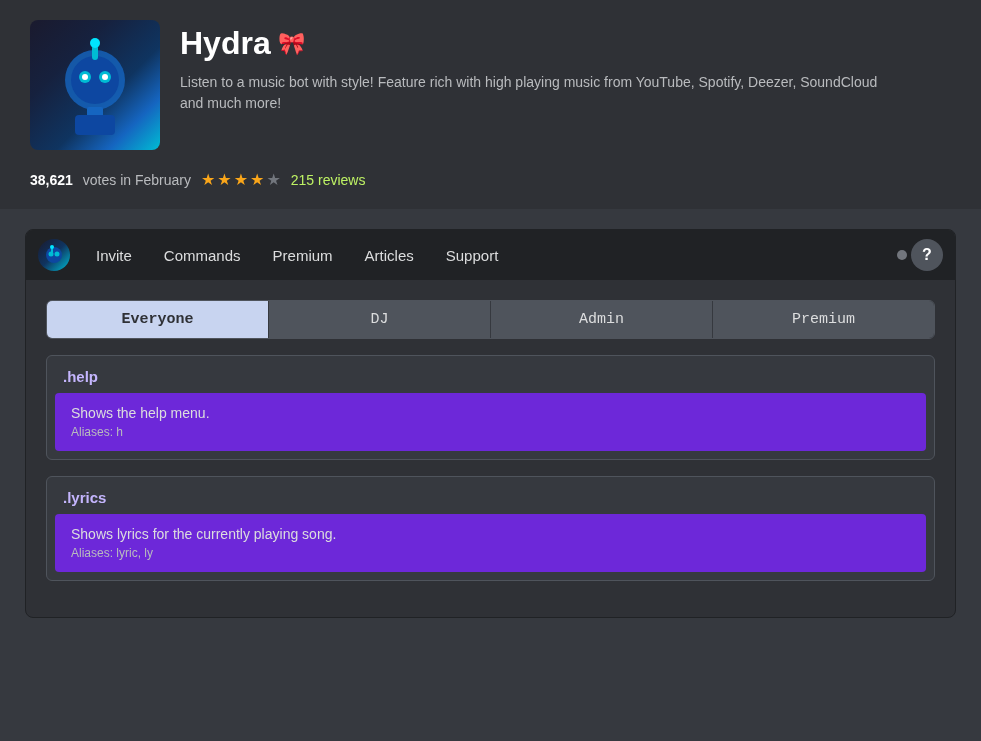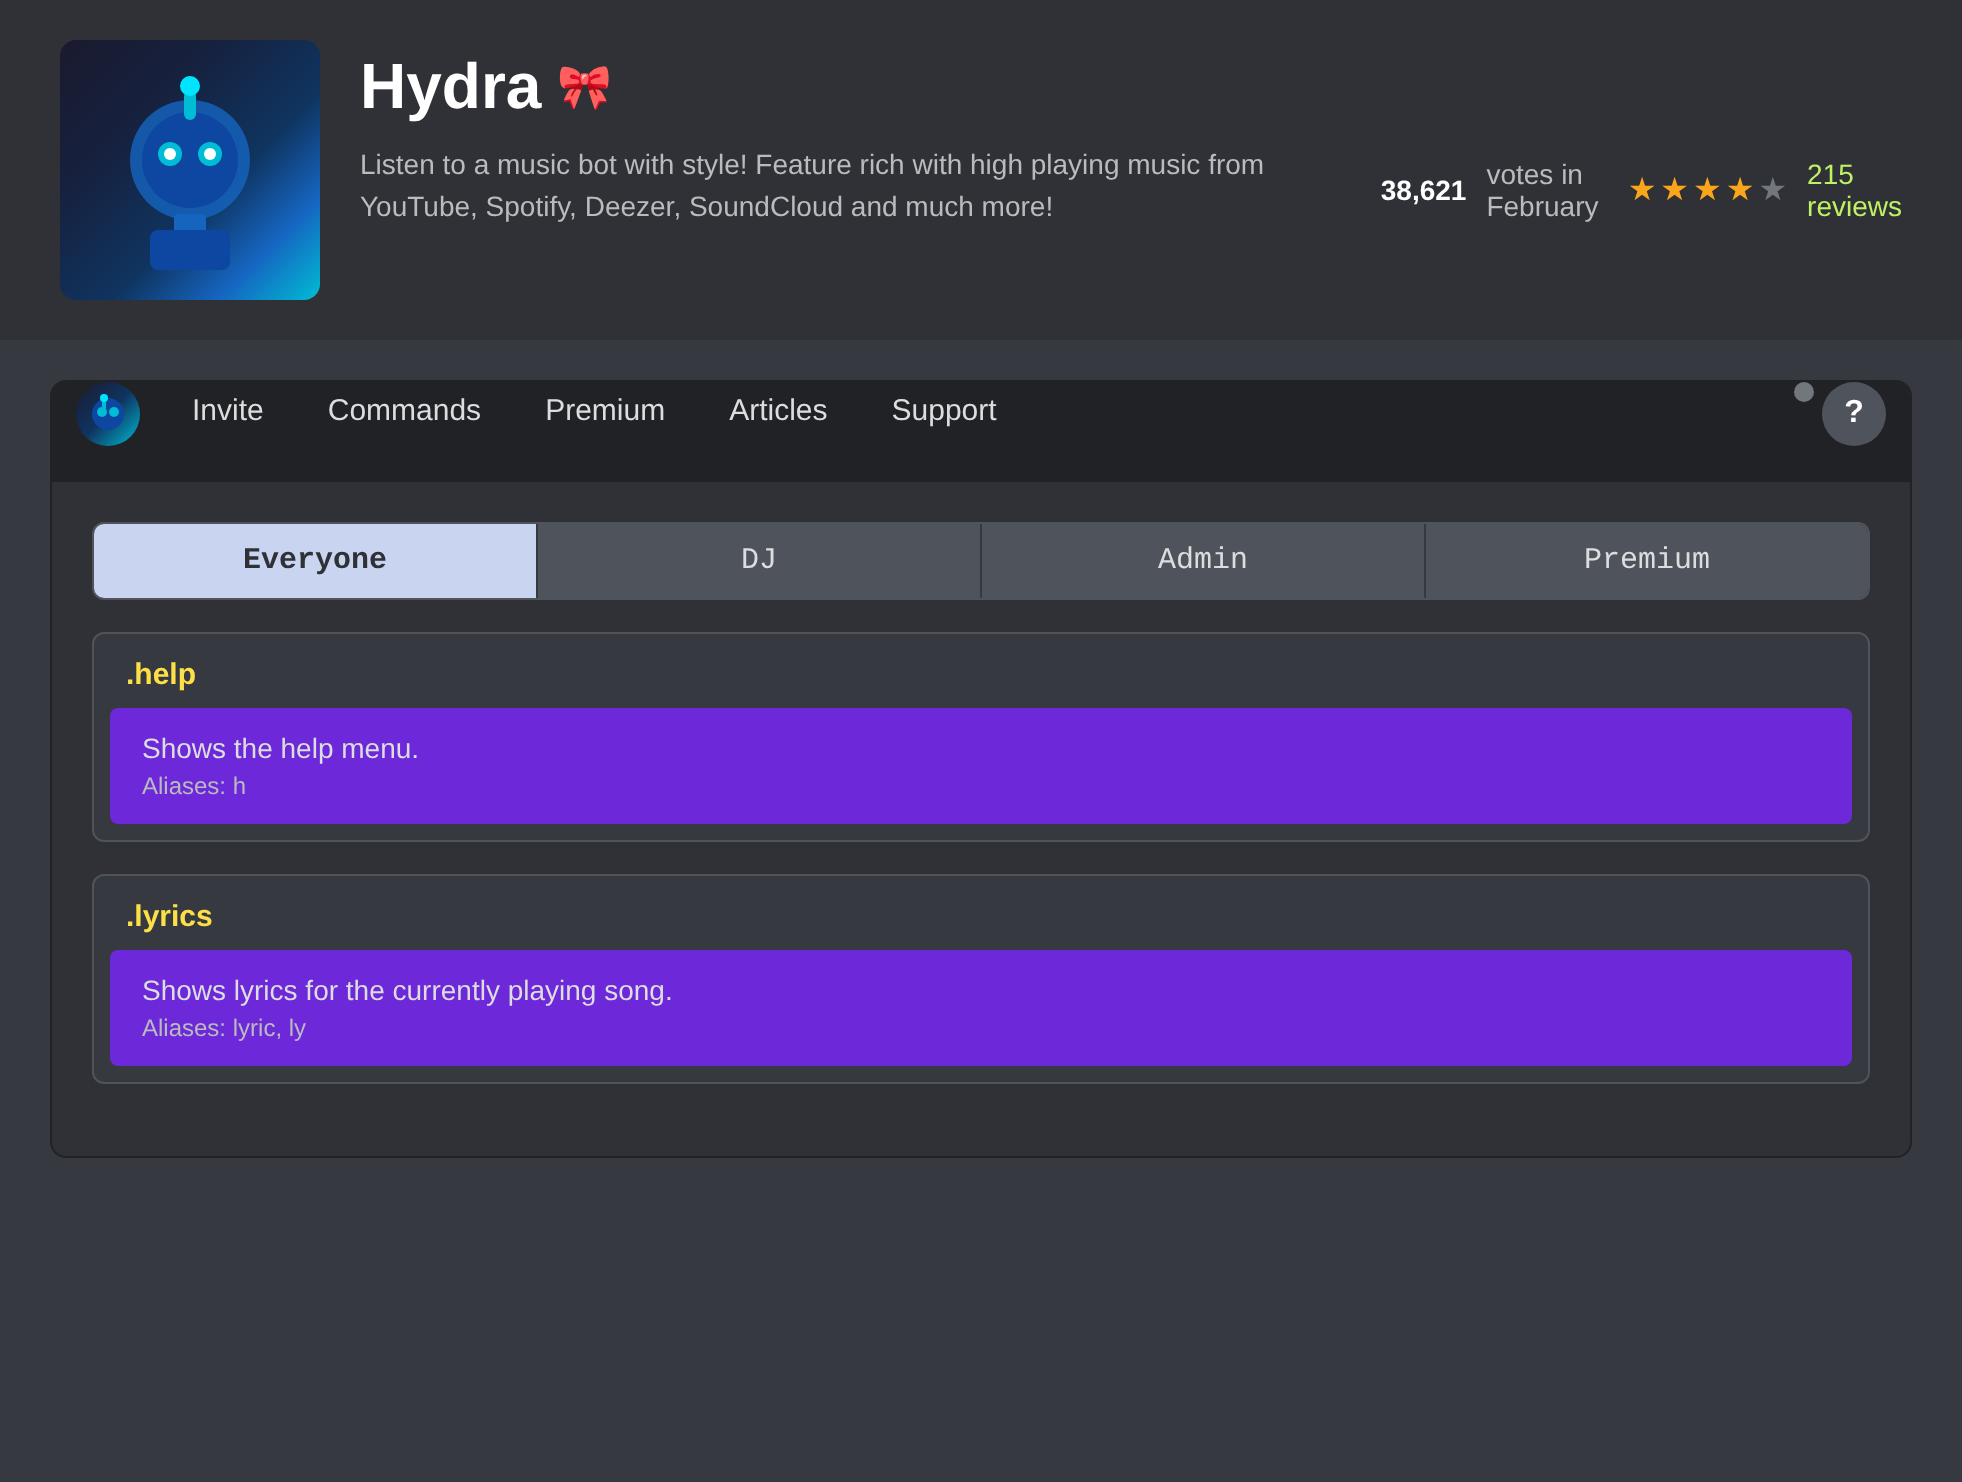--- a/index.html
+++ b/index.html
@@ -9,21 +9,21 @@
       color: #dcddde;
       width: 981px;
       min-height: 741px;
     }
 
     
     .header-section {
       background-color: #2f3136;
       padding: 20px 30px 20px 30px;
       display: flex;
-      flex-direction: row;
+      flex-direction: column;
     }
 
     .bot-info {
       display: flex;
       align-items: flex-start;
       gap: 20px;
     }
 
     .bot-avatar {
       width: 130px;
@@ -110,20 +110,21 @@
       border: 1px solid #202225;
       border-radius: 8px;
       margin: 20px 25px;
       overflow: hidden;
     }
 
     
     .nav-bar {
       background-color: #202225;
       display: flex;
+      align-items: center;
       padding: 0 12px;
       height: 50px;
       gap: 4px;
     }
 
     .nav-logo {
       width: 32px;
       height: 32px;
       border-radius: 50%;
       background: linear-gradient(135deg, #1a1a2e, #0f3460, #00bcd4);
@@ -230,21 +231,21 @@
       background-color: #36393f;
       border: 1px solid #4f545c;
       border-radius: 6px;
       margin-bottom: 16px;
       overflow: hidden;
     }
 
     .command-name {
       font-size: 15px;
       font-weight: 600;
-      color: #fde047;
+      color: #c4b5fd;
       padding: 12px 16px 0 16px;
     }
 
     .command-body {
       background-color: #6d28d9;
       margin: 8px;
       border-radius: 4px;
       padding: 12px 16px;
     }
 

